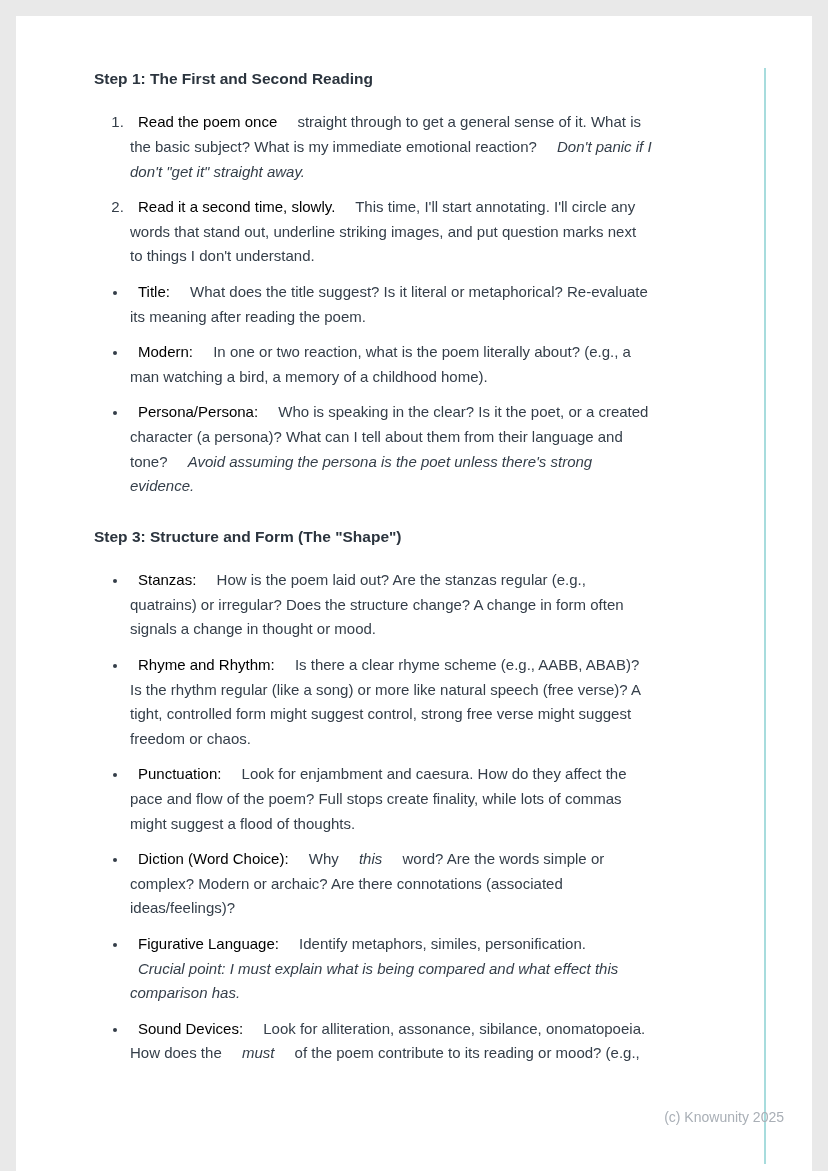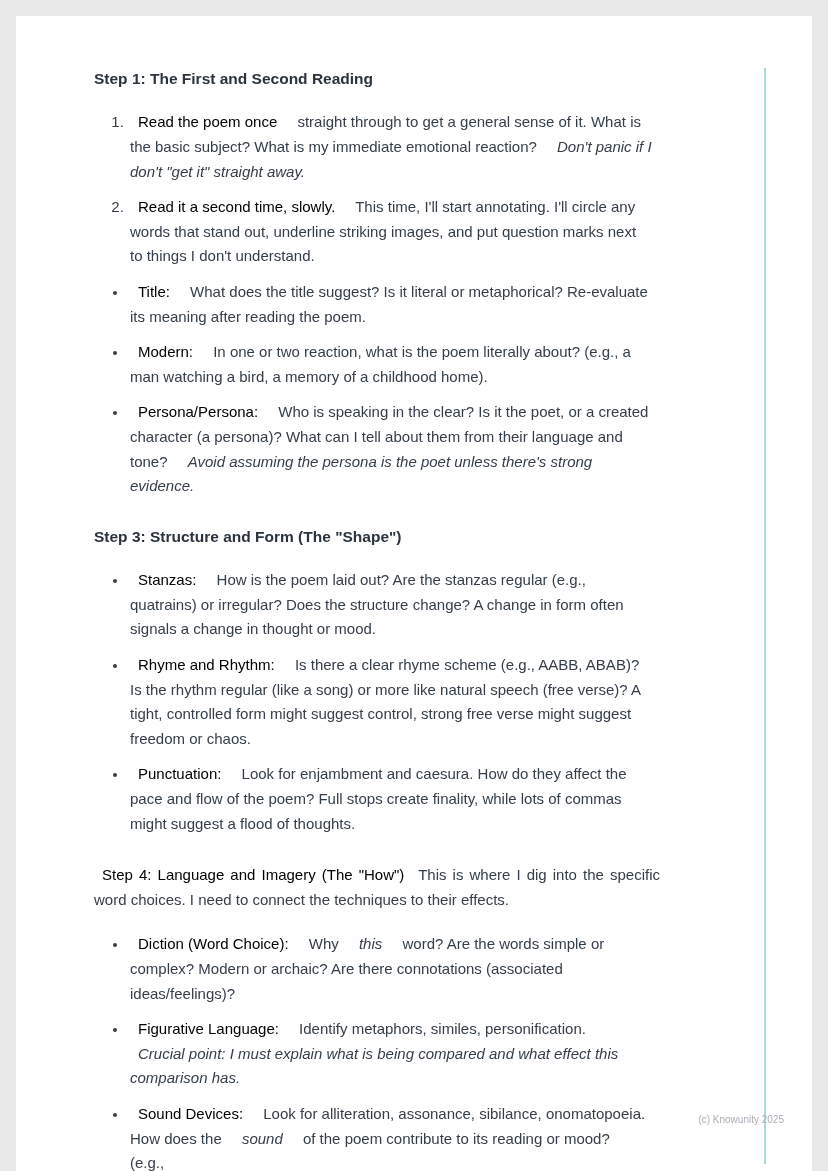--- a/index.html
+++ b/index.html
@@ -60,21 +60,21 @@
   }
   .stripe-band {
     flex: 1;
     height: 100%;
     background: #d9efef;
   }
   .watermark {
     position: absolute;
     right: 52px;
     bottom: 54px;
-    font-size: 10px;
+    font-size: 14px;
     color: #a9afb6;
     z-index: 2;
   }
 </style>
 </head>
 <body>
 
 <div class="page">
   <div class="stripe">
     <div class="stripe-edge"></div>
@@ -91,22 +91,21 @@
         <li><strong>Title:</strong><span> What does the title suggest? Is it literal or metaphorical? Re-evaluate its meaning after reading the poem.</span></li>
         <li><strong>Modern:</strong><span> In one or two reaction, what is the poem literally about? (e.g., a man watching a bird, a memory of a childhood home).</span></li>
         <li><strong>Persona/Persona:</strong><span> Who is speaking in the clear? Is it the poet, or a created character (a persona)? What can I tell about them from their language and tone? </span><em>Avoid assuming the persona is the poet unless there's strong evidence.</em></li>
       </ul>
       <h2 class="section-heading">Step 3: Structure and Form (The "Shape")</h2>
       <ul class="doc-list">
         <li><strong>Stanzas:</strong><span> How is the poem laid out? Are the stanzas regular (e.g., quatrains) or irregular? Does the structure change? A change in form often signals a change in thought or mood.</span></li>
         <li><strong>Rhyme and Rhythm:</strong><span> Is there a clear rhyme scheme (e.g., AABB, ABAB)? Is the rhythm regular (like a song) or more like natural speech (free verse)? A tight, controlled form might suggest control, strong free verse might suggest freedom or chaos.</span></li>
         <li><strong>Punctuation:</strong><span> Look for enjambment and caesura. How do they affect the pace and flow of the poem? Full stops create finality, while lots of commas might suggest a flood of thoughts.</span></li>
       </ul>
-      <p class="para justify"><strong>Step 4: Language and Imagery (The "How")</strong> This is where I dig into the specific word choices. I need to connect the techniques to their effects.</p>
       <ul class="doc-list">
         <li><strong>Diction (Word Choice):</strong><span> Why </span><em>this</em><span> word? Are the words simple or complex? Modern or archaic? Are there connotations (associated ideas/feelings)?</span></li>
         <li><strong>Figurative Language:</strong><span> Identify metaphors, similes, personification. </span><em>Crucial point: I must explain what is being compared and what effect this comparison has.</em></li>
-        <li><strong>Sound Devices:</strong><span> Look for alliteration, assonance, sibilance, onomatopoeia. How does the </span><em>sound</em><span> of the poem contribute to its reading or mood? (e.g.,</span></li>
+        <li><strong>Sound Devices:</strong><span> Look for alliteration, assonance, sibilance, onomatopoeia. How does the </span><em>must</em><span> of the poem contribute to its reading or mood? (e.g.,</span></li>
       </ul>
     </div>
 
   <div class="watermark">(c) Knowunity 2025</div>
 </div>
 
 </body></html>

